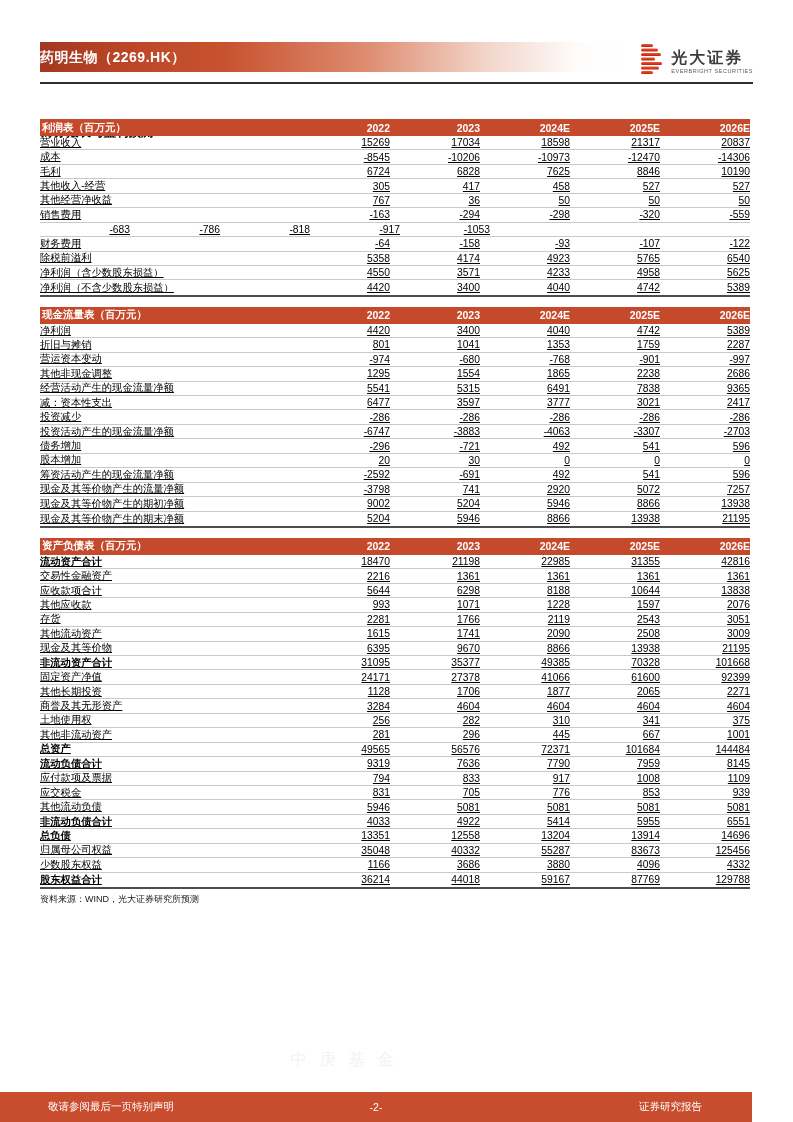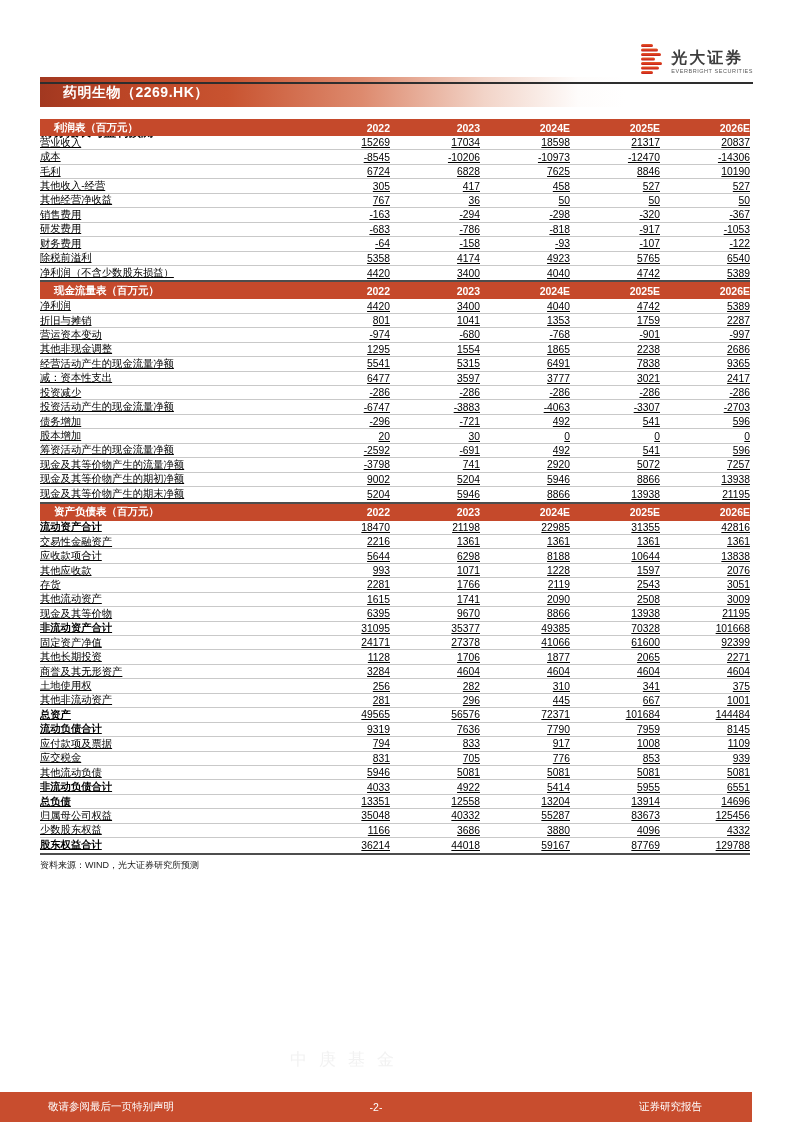--- a/index.html
+++ b/index.html
@@ -11,39 +11,39 @@
     color:#000;
     overflow:hidden;
   }
 
   
   .hdr { position:absolute; top:42px; left:40px; width:713px; height:38px; }
   .title-bar {
     position:absolute; top:0; left:0; width:585px; height:30px;
     background:linear-gradient(to right,#a23820 0%,#bb4526 14%,#c85330 32%,#dd8a6e 55%,#f2d4c8 76%,#fefcfb 92%,#ffffff 100%);
     color:#fff; font-size:14px; font-weight:bold;
-    line-height:30px; padding-left:23px; letter-spacing:0.5px;margin-top:35px;
+    line-height:30px; padding-left:0; letter-spacing:0.5px;
   }
   .logo { position:absolute; top:-2px; right:0; display:flex; align-items:center; gap:8px; background:#fff; padding-left:6px; height:42px; }
   .logo-mark { width:22px; height:36px; }
   .logo-txt { display:flex; flex-direction:column; }
   .logo-cn { font-size:16px; font-weight:bold; color:#3d3d3d; letter-spacing:2px; line-height:18px; }
   .logo-en { font-size:5.5px; color:#5a5a5a; letter-spacing:0.55px; margin-top:1px; }
   .hdr-rule { position:absolute; top:82px; left:40px; width:713px; height:2px; background:#2e2e2e; }
 
   
   .section-title { position:absolute; top:96px; left:41px; font-size:12.5px; font-weight:bold; color:#000;margin-top:28px; }
 
   
   .content { position:absolute; top:119px; left:40px; width:710px; }
   .fin-table { width:710px; border-bottom:2.5px solid #4d4d4d; }
-  .fin-table + .fin-table { }
+  .fin-table + .fin-table { margin-top:10px; }
   .t-head {
     display:flex; align-items:center; height:17px;
-    background:#c5492b; color:#fff; font-weight:bold; font-size:10.5px;padding-left:12px;
+    background:#c5492b; color:#fff; font-weight:bold; font-size:10.5px;
   }
   .t-head .t-label { padding-left:2px; }
   .t-row {
     display:flex; align-items:center; height:14.45px;
     border-bottom:0.75px solid #c9c9c9;
     font-size:10.3px;
     text-decoration:underline;
   }
   .t-row:last-child { border-bottom:none; }
   .t-row.bold .t-label { font-weight:bold; }
@@ -153,24 +153,23 @@
         <div class="t-num">50</div>
         <div class="t-num">50</div>
         <div class="t-num">50</div>
       </div>
       <div class="t-row">
         <div class="t-label">销售费用</div>
         <div class="t-num">-163</div>
         <div class="t-num">-294</div>
         <div class="t-num">-298</div>
         <div class="t-num">-320</div>
-        <div class="t-num">-367</div>
-      </div>
-      <div class="t-row">
-        <div class="t-label">研发费用</div>
+        <div class="t-num">-559</div>
+      </div>
+      <div class="t-row">
         <div class="t-num">-683</div>
         <div class="t-num">-786</div>
         <div class="t-num">-818</div>
         <div class="t-num">-917</div>
         <div class="t-num">-1053</div>
       </div>
       <div class="t-row">
         <div class="t-label">财务费用</div>
         <div class="t-num">-64</div>
         <div class="t-num">-158</div>
@@ -178,20 +177,28 @@
         <div class="t-num">-107</div>
         <div class="t-num">-122</div>
       </div>
       <div class="t-row">
         <div class="t-label">除税前溢利</div>
         <div class="t-num">5358</div>
         <div class="t-num">4174</div>
         <div class="t-num">4923</div>
         <div class="t-num">5765</div>
         <div class="t-num">6540</div>
+      </div>
+      <div class="t-row">
+        <div class="t-label">净利润（含少数股东损益）</div>
+        <div class="t-num">4550</div>
+        <div class="t-num">3571</div>
+        <div class="t-num">4233</div>
+        <div class="t-num">4958</div>
+        <div class="t-num">5625</div>
       </div>
       <div class="t-row">
         <div class="t-label">净利润（不含少数股东损益）</div>
         <div class="t-num">4420</div>
         <div class="t-num">3400</div>
         <div class="t-num">4040</div>
         <div class="t-num">4742</div>
         <div class="t-num">5389</div>
       </div>
     </div>

